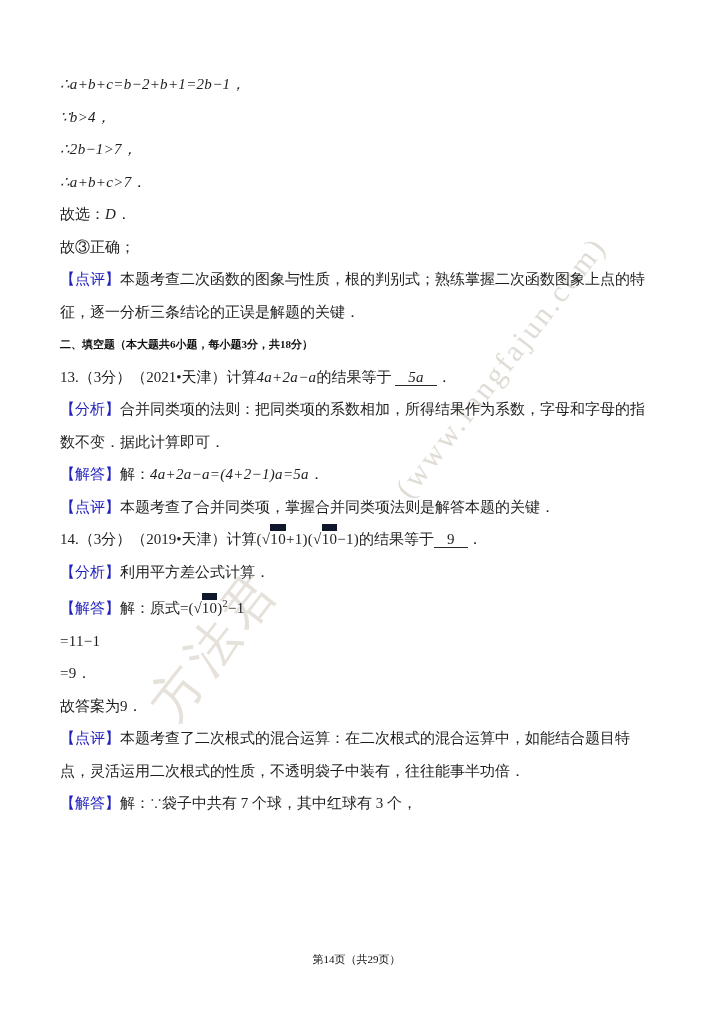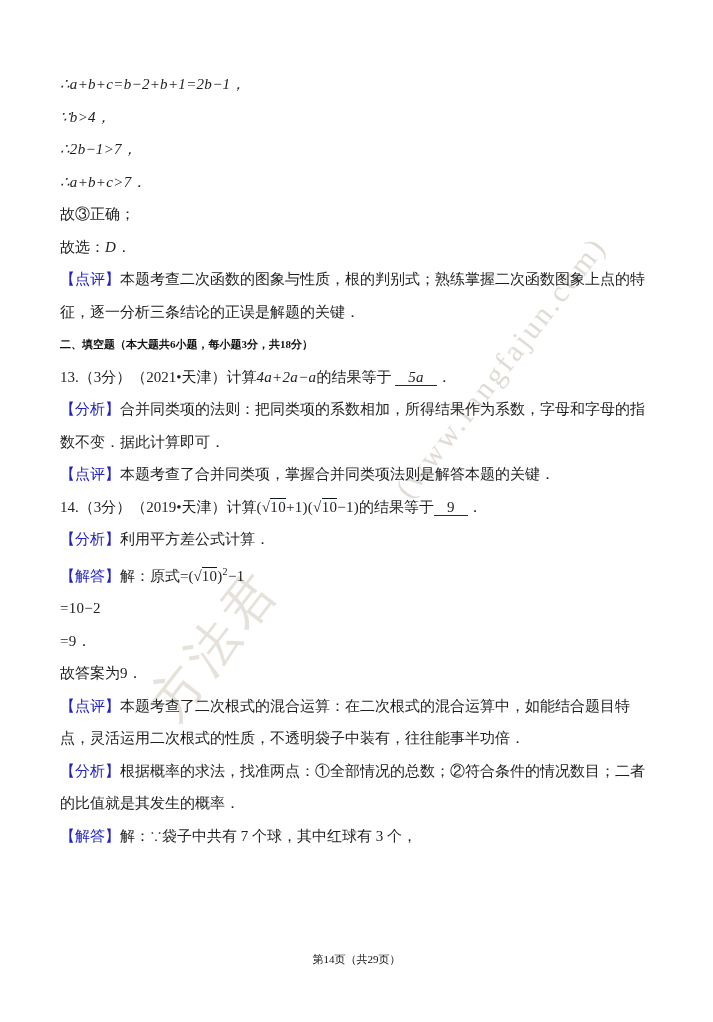--- a/index.html
+++ b/index.html
@@ -18,21 +18,21 @@
     box-sizing:border-box;
     margin-top:38px;
   }
   p{margin:0;font-size:15px;line-height:32.5px;}
   .math{font-family:"Liberation Serif",serif;font-style:italic;letter-spacing:.3px;}
   .up{font-style:normal;}
   .lbl{color:#2222be;font-family:Liberation Serif, serif;}
   .section{font-weight:bold;color:#101010;font-size:11px;}
   .blank{border-bottom:1px solid #2a2a2a;padding:0 13px;}
   .useg{display:inline-block;width:15px;height:.95em;border-bottom:1.4px solid #2a2a2a;}
-  .rad{border-top:1px solid #0f172a;font-style:normal;}
+  .rad{border-top:7px solid #0f172a;font-style:normal;}
   sup{font-size:10px;}
   .frac{
     display:inline-block;text-align:center;vertical-align:-13px;
     font-family:"Liberation Serif",serif;font-size:14px;line-height:1;margin:0 3px;
   }
   .frac .num{display:block;border-bottom:1px solid #2a2a2a;padding:0 5px 2px;}
   .frac .den{display:block;padding-top:2px;}
   .footer{
     position:absolute;left:0;right:0;top:952px;z-index:1;
     text-align:center;font-size:11px;color:#111;
@@ -57,61 +57,61 @@
 
   <div class="wm wm-en">(www.fangfajun.com)</div>
   <div class="wm wm-cn">方法君</div>
 
   <div class="content">
 
     <p class="math">∴a+b+c=b−2+b+1=2b−1，</p>
     <p class="math">∵b&gt;4，</p>
     <p class="math">∴2b−1&gt;7，</p>
     <p class="math">∴a+b+c&gt;7．</p>
-    <p>故③正确；</p>
-
     <p>
       <span>故选：</span><span class="math">D</span><span>．</span>
     </p>
+
+    <p>故③正确；</p>
 
     <p>
       <span class="lbl">【点评】</span><span>本题考查二次函数的图象与性质，根的判别式；熟练掌握二次函数图象上点的特征，逐一分析三条结论的正误是解题的关键．</span>
     </p>
 
     <p class="section">二、填空题（本大题共6小题，每小题3分，共18分）</p>
 
     <p>
       <span>13.（3分）（2021•天津）计算</span><span class="math">4a+2a−a</span><span>的结果等于</span>&nbsp;<span class="blank math">5a</span><span>．</span>
     </p>
     <p>
       <span class="lbl">【分析】</span><span>合并同类项的法则：把同类项的系数相加，所得结果作为系数，字母和字母的指数不变．据此计算即可．</span>
     </p>
     <p>
+      <span class="lbl">【解答】</span><span>解：</span><span class="math">4a+2a−a=(4+2−1)a=5a</span><span>．</span>
+    </p>
+    <p>
       <span class="lbl">【点评】</span><span>本题考查了合并同类项，掌握合并同类项法则是解答本题的关键．</span>
     </p>
 
     <p>
       <span>14.（3分）（2019•天津）计算</span><span class="math up"><span>(√</span><span class="rad">10</span><span>+1)(√</span><span class="rad">10</span><span>−1)</span></span><span>的结果等于</span><span class="blank up">9</span><span>．</span>
     </p>
     <p>
       <span class="lbl">【分析】</span><span>利用平方差公式计算．</span>
     </p>
     <p>
       <span class="lbl">【解答】</span><span>解：原式=(√</span><span class="math up"><span class="rad">10</span><span>)</span><sup>2</sup><span>−1</span></span>
     </p>
-    <p class="math up">=10−2</p>
+    <p class="math up">=11−1</p>
     <p class="math up">=9．</p>
     <p>故答案为9．</p>
     <p>
       <span class="lbl">【点评】</span><span>本题考查了二次根式的混合运算：在二次根式的混合运算中，如能结合题目特点，灵活运用二次根式的性质，不透明袋子中装有，往往能事半功倍．</span>
     </p>
 
-    <p>
-      <span class="lbl">【分析】</span><span>根据概率的求法，找准两点：①全部情况的总数；②符合条件的情况数目；二者的比值就是其发生的概率．</span>
-    </p>
     <p>
       <span class="lbl">【解答】</span><span>解：∵袋子中共有 7 个球，其中红球有 3 个，</span>
     </p>
 
   </div>
 
   <div class="footer">第14页（共29页）</div>
 </div>
 
 </body></html>

